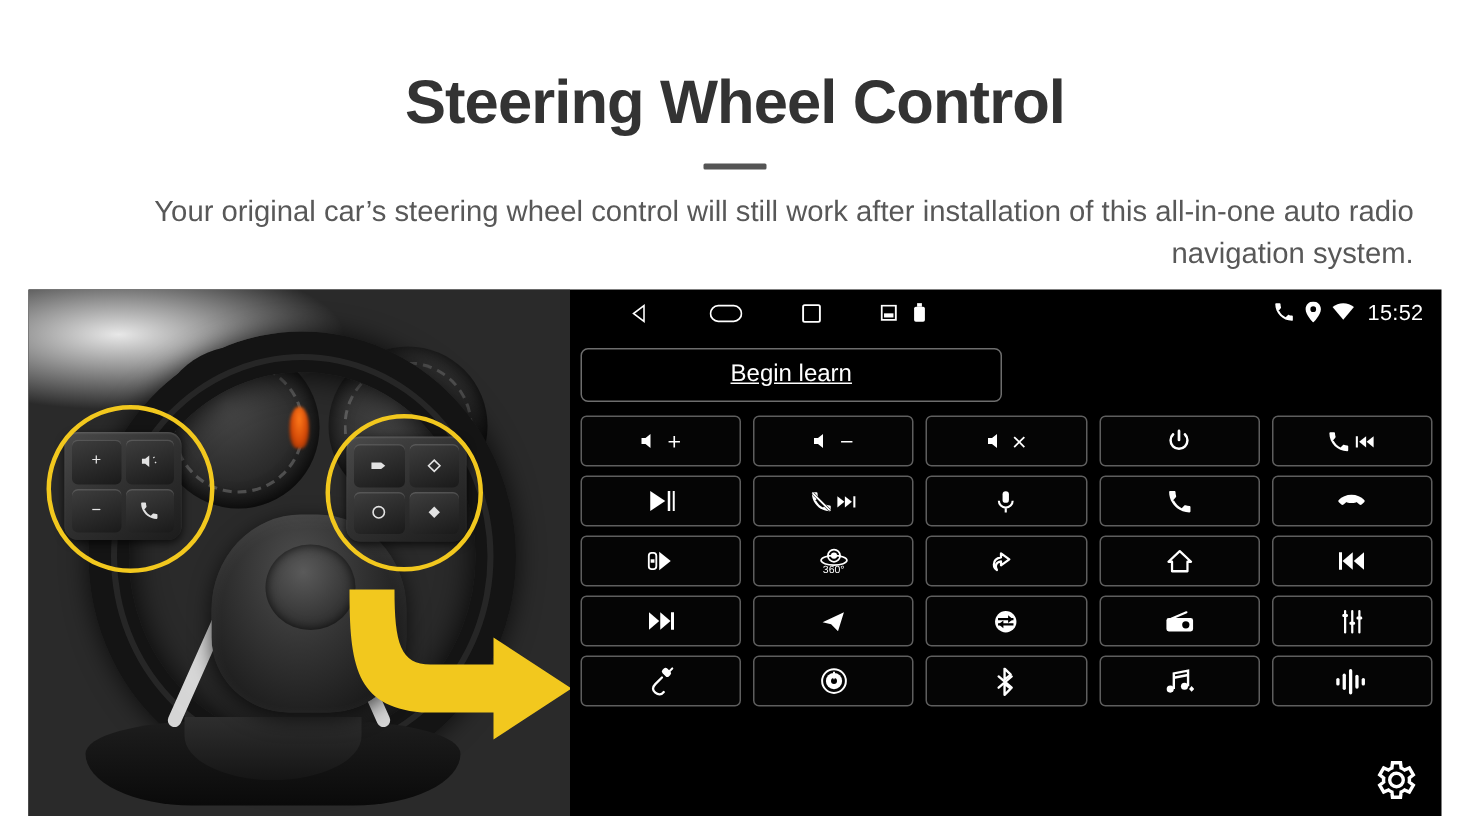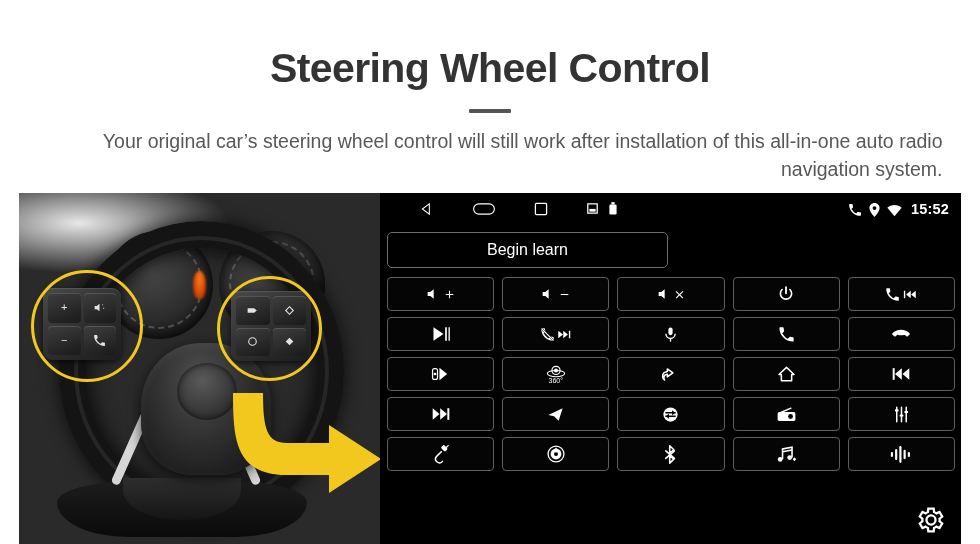--- a/index.html
+++ b/index.html
@@ -137,30 +137,30 @@
   .unit {
     position: relative; width: 581px; height: 351px;
     background: #000; color: #fff; overflow: hidden;
   }
   .statusbar {
     height: 31px; display: flex; align-items: center; padding: 0 12px 0 40px;
     font-size: 13.5px; color: #fff;
   }
   .sb-left { display: flex; align-items: center; gap: 39px; }
   .sb-spacer { flex: 1; }
-  .sb-right { display: flex; align-items: flex-end; gap: 7px; font-weight: bold; }
+  .sb-right { display: flex; align-items: flex-start; gap: 7px; }
   .sb-right .clock { font-size: 14.5px; letter-spacing: .2px; margin-left: 2px; }
   .ico { display: inline-flex; align-items: center; justify-content: center; }
   .ico svg { fill: #fff; display: block; }
 
   .begin-btn {
     position: absolute; left: 7px; top: 39px; width: 281px; height: 36px;
     border: 1px solid #6d6d6d; border-radius: 5px; background: #000;
     color: #fff; font-size: 16px; display: flex; align-items: center;
-    justify-content: center; cursor: pointer;
+    justify-content: center; cursor: pointer; text-decoration: underline;
   }
 
   .grid {
     position: absolute; left: 7px; top: 84px; width: 568px;
     display: grid; grid-template-columns: repeat(5, 1fr);
     gap: 6px 8px;
   }
   .gbtn {
     height: 34px; border: 1px solid #5e5e5e; border-radius: 4px;
     background: #050505; display: flex; align-items: center; justify-content: center;

